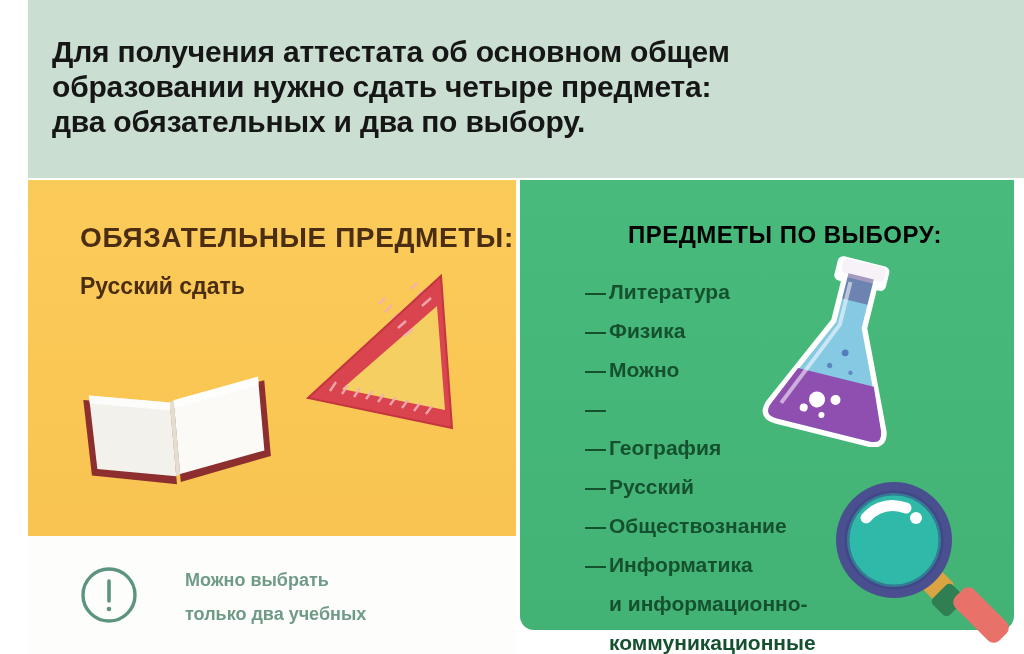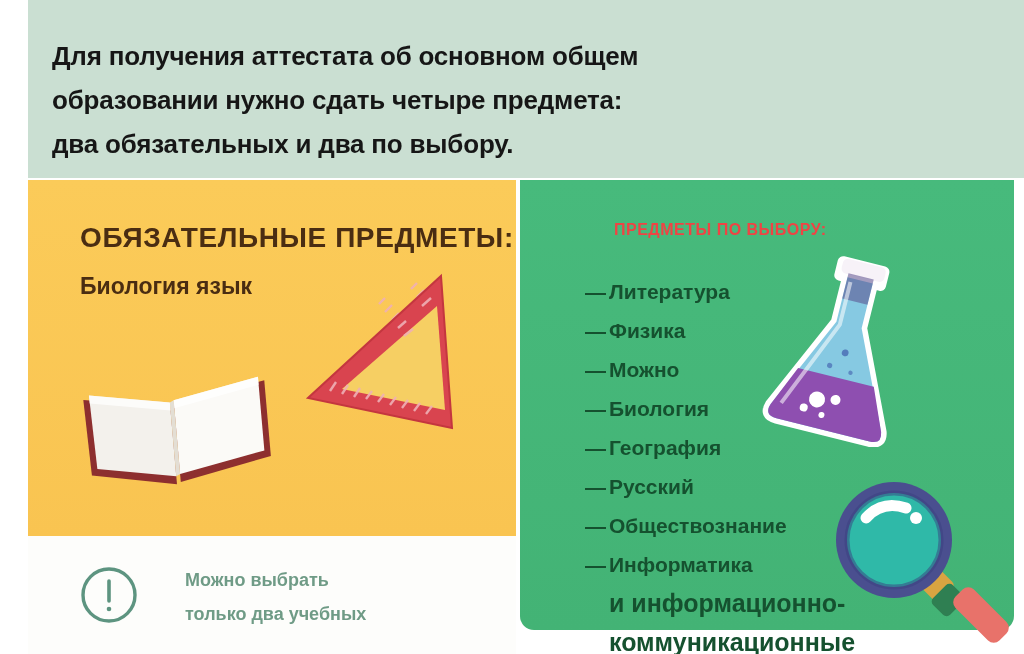--- a/index.html
+++ b/index.html
@@ -30,23 +30,23 @@
     width: 996px;
     height: 178px;
     background: #cadfd2;
   }
   .header-text {
     position: absolute;
     left: 52px;
     top: 34px;
     width: 860px;
     color: #161616;
-    font-size: 26px;
-    font-weight: bold;
-    line-height: 44px;
+    font-size: 30px;
+    font-weight: bold;
+    line-height: 35px;
     letter-spacing: -0.2px;
     white-space: pre-line;
   }
 
   
   .yellow-panel {
     position: absolute;
     left: 28px;
     top: 180px;
     width: 488px;
@@ -85,24 +85,24 @@
     top: 180px;
     width: 494px;
     height: 450px;
     background: #45b87a;
     background: linear-gradient(180deg, #47ba7c 0%, #43b375 100%);
     border-radius: 0 0 14px 14px;
     overflow: hidden;
   }
   .green-heading {
     position: absolute;
-    left: 614px;
+    left: 628px;
     top: 221px;
-    color: #ef4444;
-    font-size: 16px;
+    color: #000000;
+    font-size: 24px;
     font-weight: bold;
     letter-spacing: 0.5px;
     white-space: nowrap;
   }
   .opt-list {
     position: absolute;
     left: 585px;
     top: 272px;
     width: 330px;
   }
@@ -117,21 +117,21 @@
   }
   .opt-dash {
     width: 24px;
     flex: 0 0 24px;
     color: #15512f;
   }
   .opt-cont {
     display: block;
     margin-left: 24px;
     color: #15512f;
-    font-size: 25px;
+    font-size: 21px;
     font-weight: bold;
     line-height: 39px;
     white-space: nowrap;
   }
 
   
   .note-area {
     position: absolute;
     left: 28px;
     top: 536px;
@@ -183,21 +183,21 @@
   <div class="header-band"></div>
   <div class="header-text">Для получения аттестата об основном общем
 образовании нужно сдать четыре предмета:
 два обязательных и два по выбору.</div>
 
   <div class="yellow-panel"></div>
 
   <div class="yellow-heading">ОБЯЗАТЕЛЬНЫЕ ПРЕДМЕТЫ:</div>
 
   <div class="req-list">
-    <div class="req-item">Биология язык</div>
+    <div class="req-item">Русский сдать</div>
   </div>
 
   <svg class="illus book-illus" viewBox="0 0 210 130">
     <g transform="rotate(-5 105 65)">
       <path d="M14 30 L100 44 L100 122 L16 106 Z" fill="#8d2f2f"></path>
       <path d="M196 26 L104 42 L104 120 L196 102 Z" fill="#8d2f2f"></path>
       <path d="M20 26 L100 40 L100 114 L22 100 Z" fill="#f3f1ec"></path>
       <path d="M190 22 L104 38 L104 112 L190 96 Z" fill="#fbfaf7"></path>
       <path d="M100 40 L104 38 L104 112 L100 114 Z" fill="#e3ded4"></path>
       <path d="M20 26 L100 40 L100 48 L20 34 Z" fill="#ffffff" opacity="0.75"></path>
@@ -244,21 +244,20 @@
     <div class="opt-item">
       <span class="opt-dash">—</span>
       <span>Физика</span>
     </div>
     <div class="opt-item">
       <span class="opt-dash">—</span>
       <span>Можно</span>
     </div>
     <div class="opt-item">
       <span class="opt-dash">—</span>
-      <span>Биология</span>
     </div>
     <div class="opt-item">
       <span class="opt-dash">—</span>
       <span>География</span>
     </div>
     <div class="opt-item">
       <span class="opt-dash">—</span>
       <span>Русский</span>
     </div>
     <div class="opt-item">

